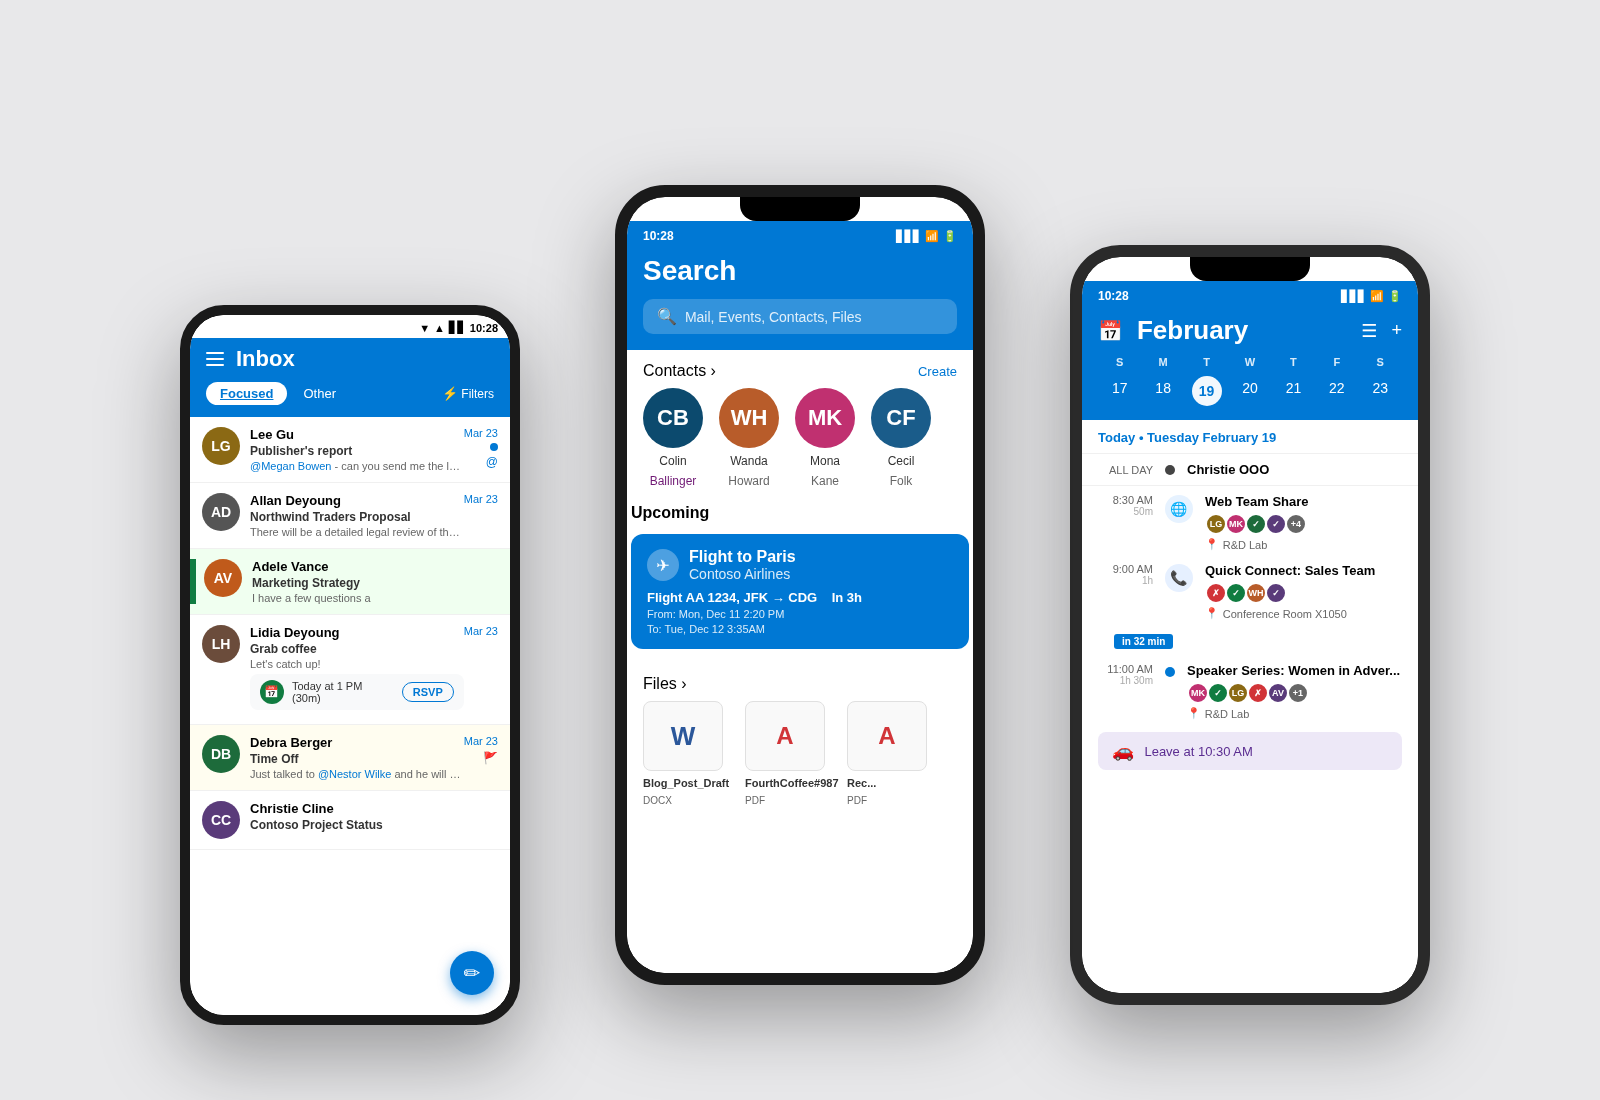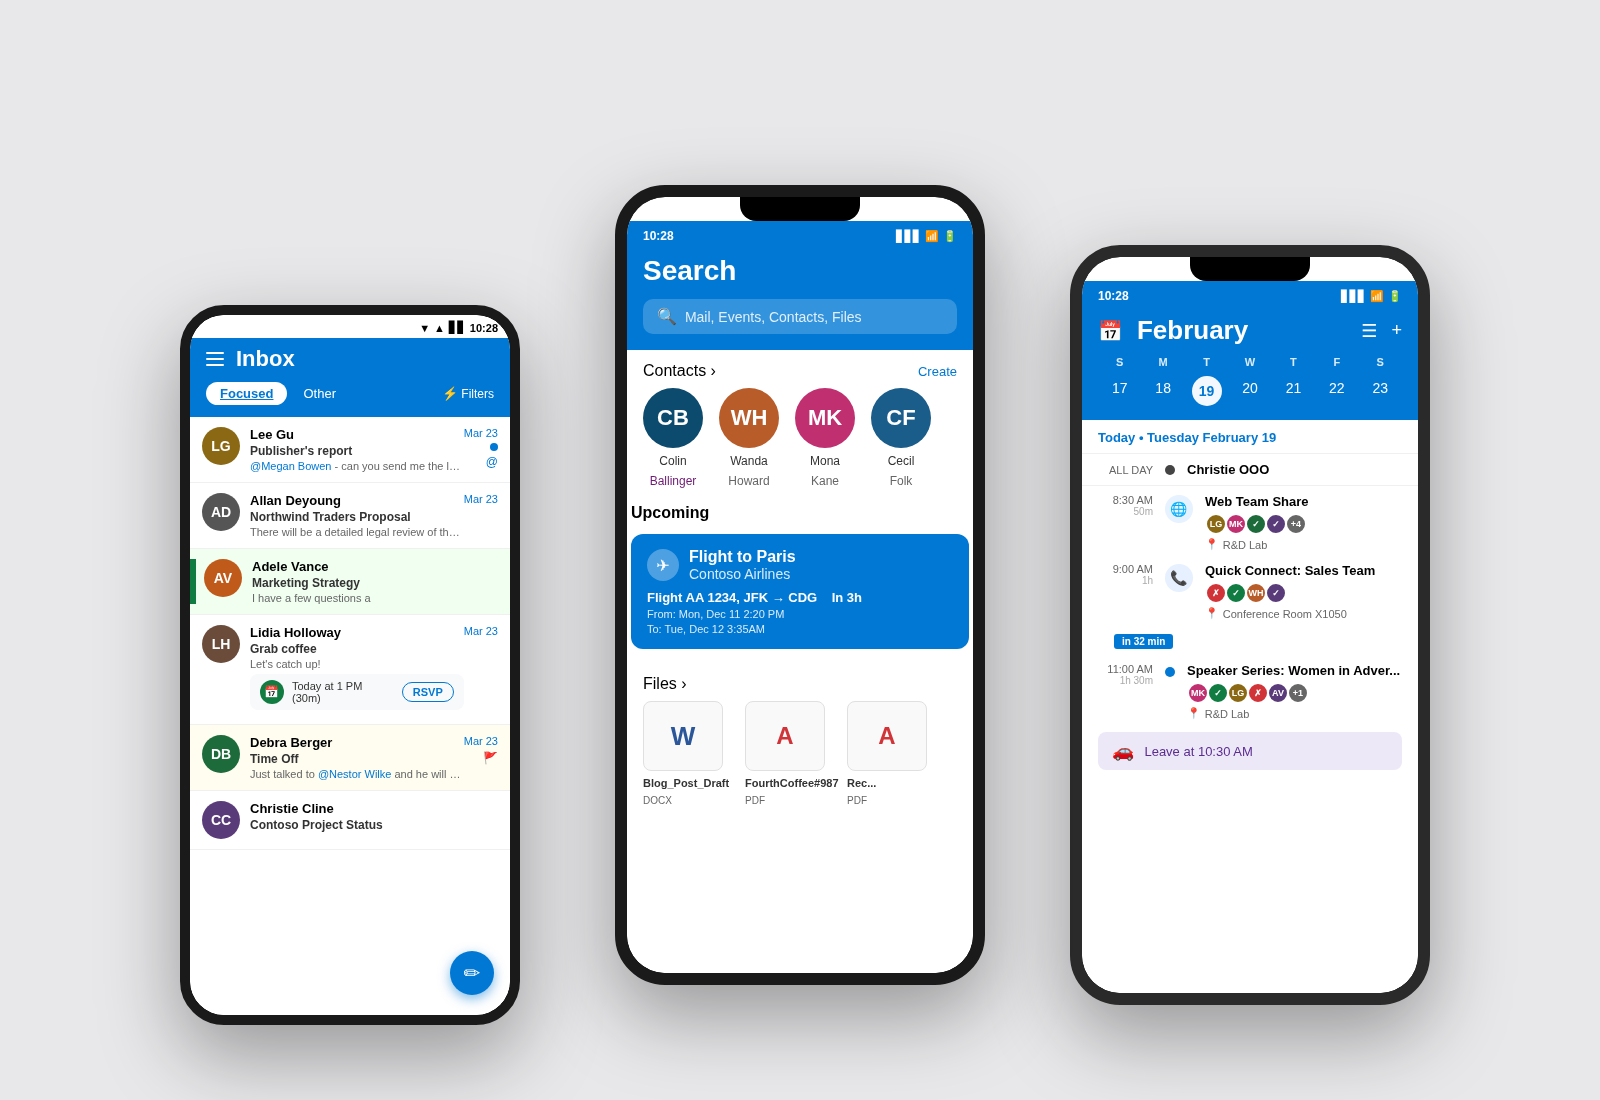--- a/index.html
+++ b/index.html
@@ -863,21 +863,21 @@
           <div class="email-content">
             <div class="email-name">Adele Vance</div>
             <div class="email-subject">Marketing Strategy</div>
             <div class="email-preview">I have a few questions a</div>
           </div>
         </div>
 
         <div class="email-item">
           <div class="avatar-circle" style="background:#6b4c3b;">LH</div>
           <div class="email-content">
-            <div class="email-name">Lidia Holloway</div>
+            <div class="email-name">Lidia Deyoung</div>
             <div class="email-subject">Grab coffee</div>
             <div class="email-preview">Let's catch up!</div>
             <div class="event-reminder">
               <div class="event-icon">📅</div>
               <span class="event-text">Today at 1 PM (30m)</span>
               <button class="rsvp-btn">RSVP</button>
             </div>
           </div>
           <div class="email-meta">
             <div class="email-date">Mar 23</div>

